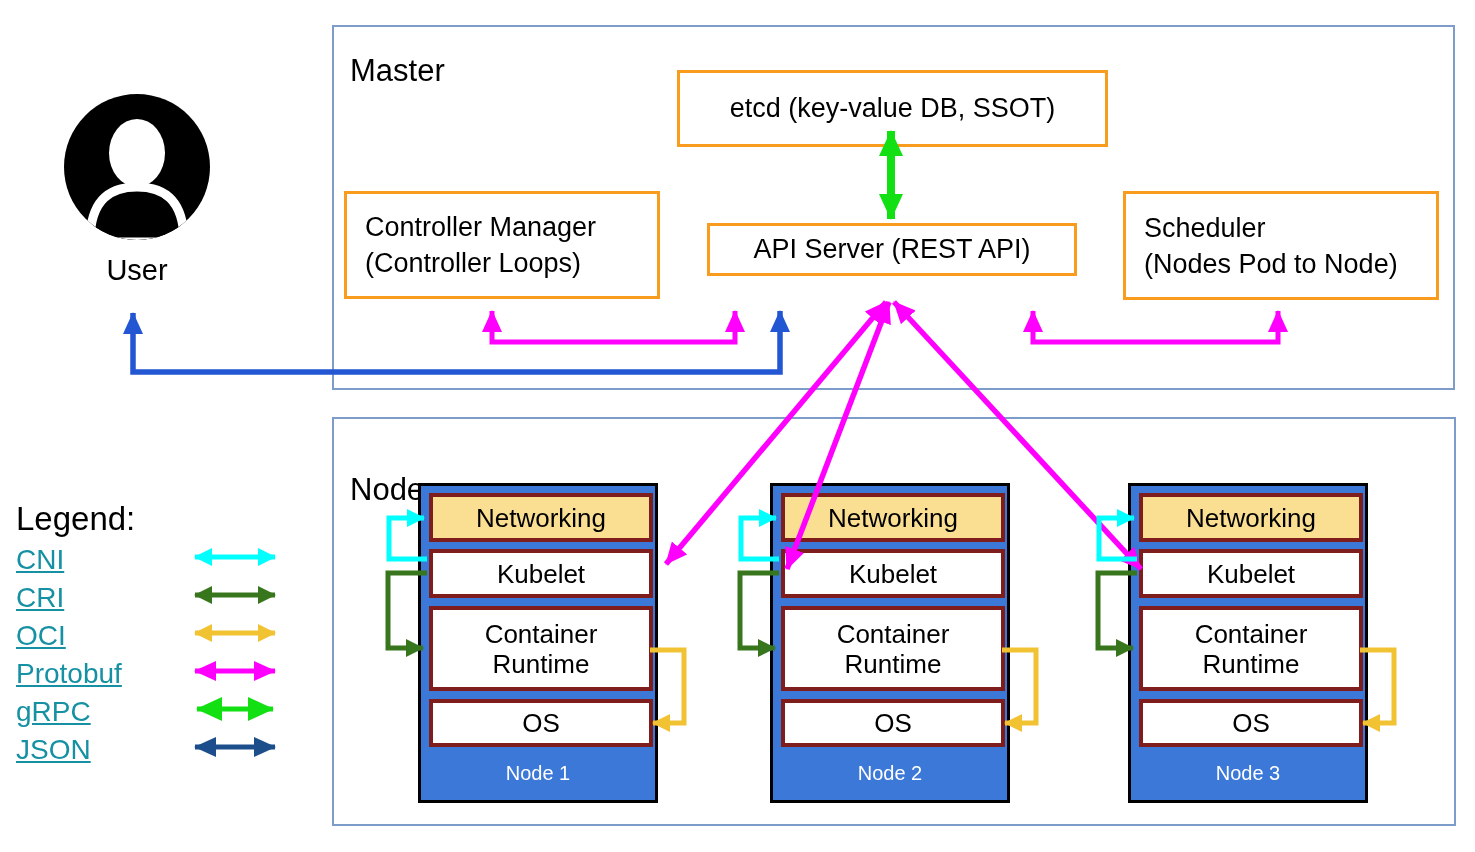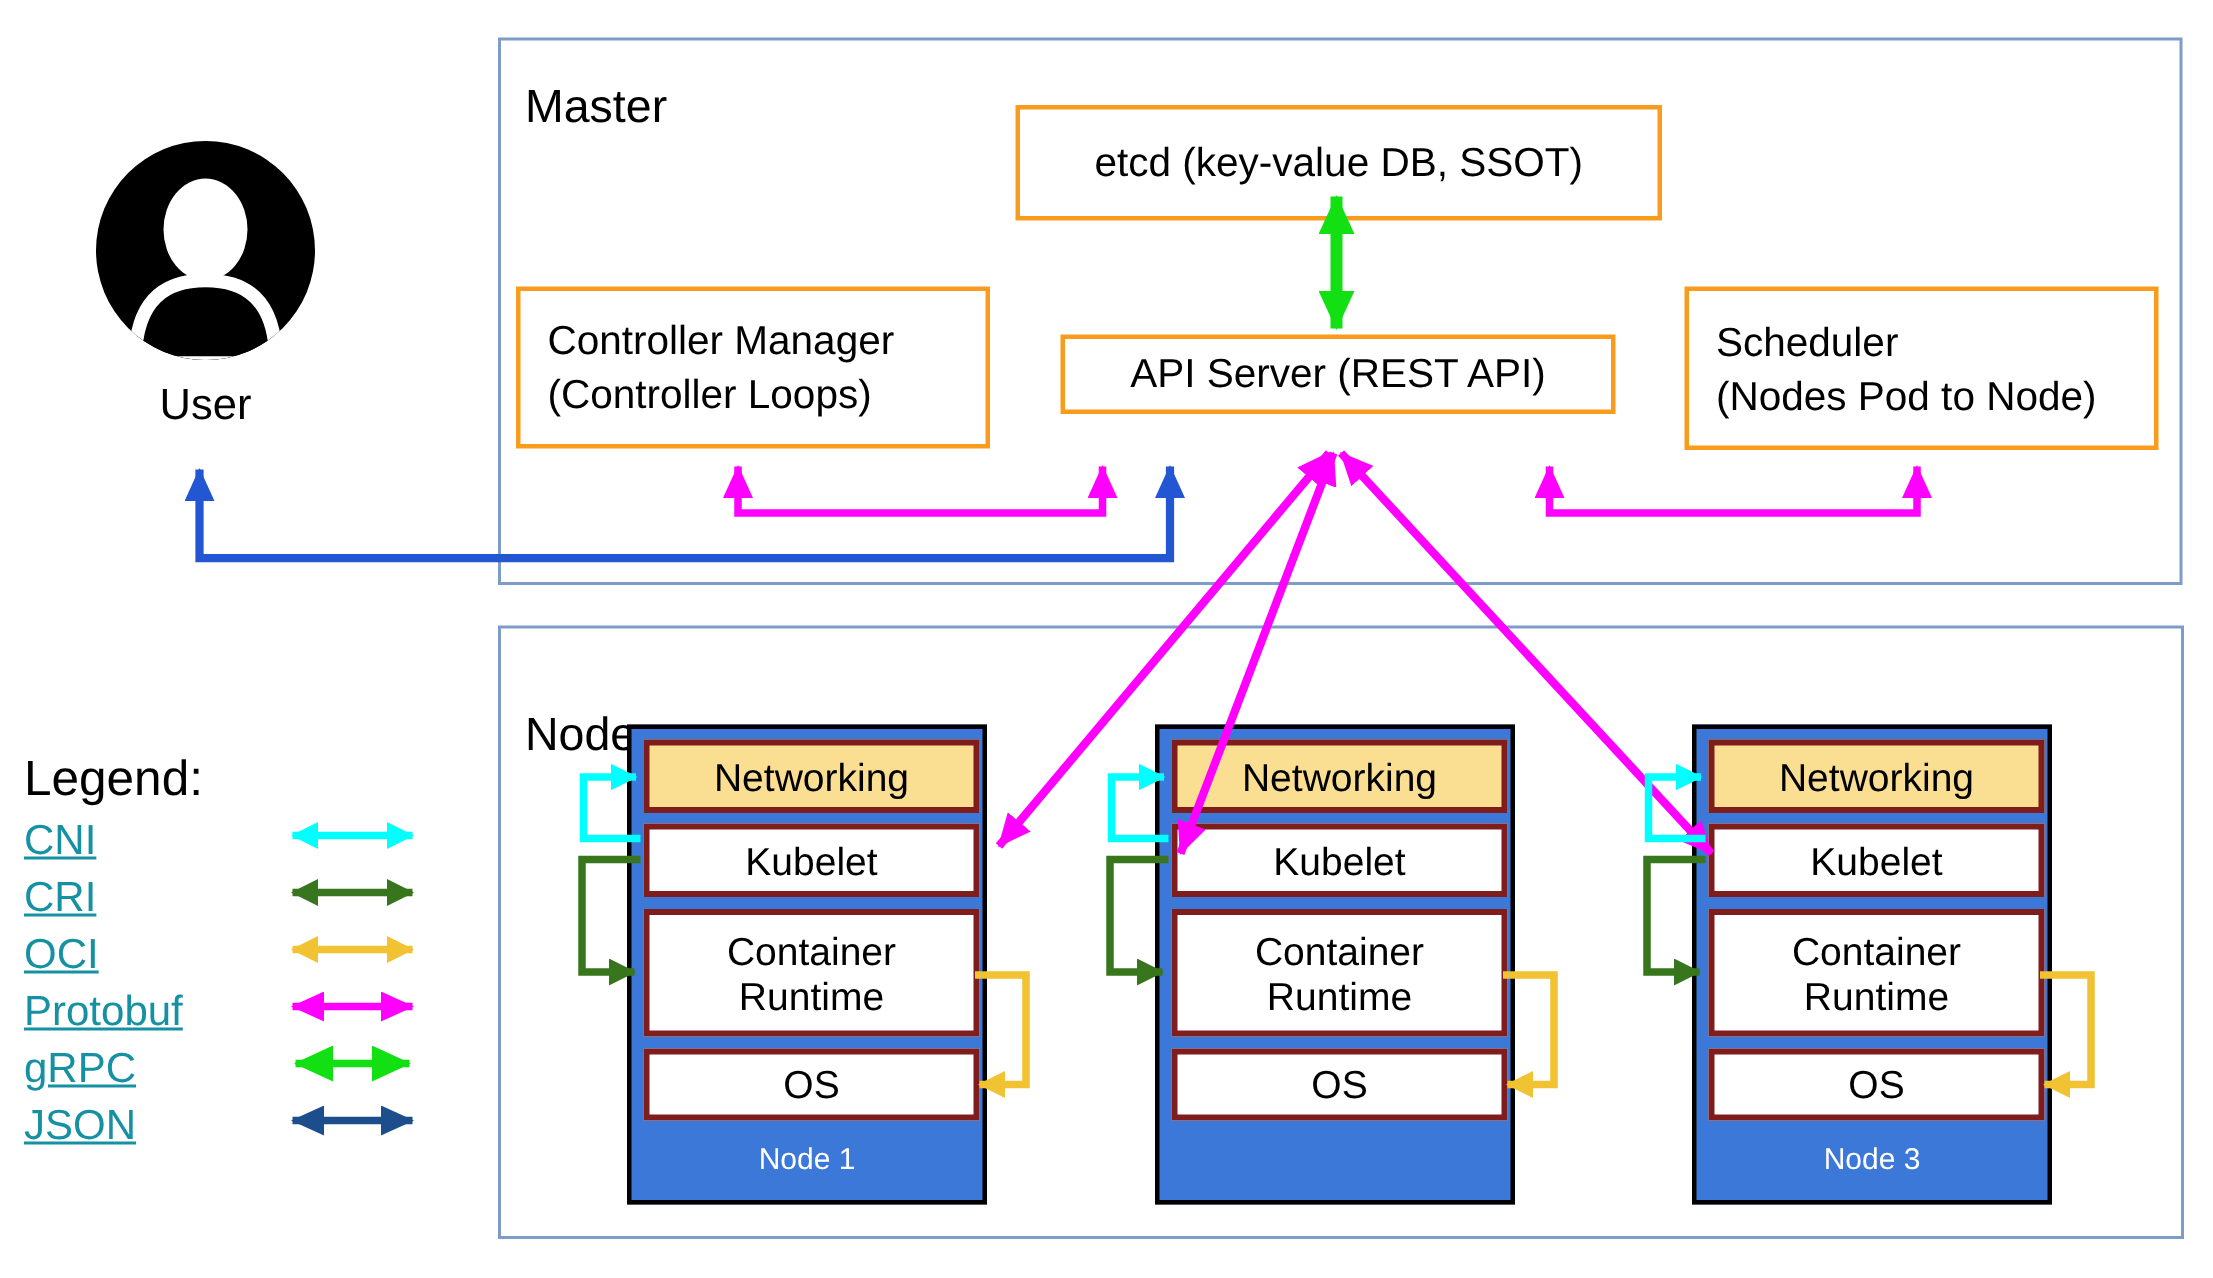--- a/index.html
+++ b/index.html
@@ -102,20 +102,21 @@
     </div>
     <div class="layer" style="top:63px;height:49px;">
       <span>Kubelet</span>
     </div>
     <div class="layer" style="top:120px;height:85px;">
       <span>Container Runtime</span>
     </div>
     <div class="layer" style="top:213px;height:48px;">
       <span>OS</span>
     </div>
+    <div class="node-title">Node 2</div>
   </div>
 
   <div class="node" style="left:1128px;top:483px;">
     <div class="layer networking" style="top:7px;height:49px;">
       <span>Networking</span>
     </div>
     <div class="layer" style="top:63px;height:49px;">
       <span>Kubelet</span>
     </div>
     <div class="layer" style="top:120px;height:85px;">

